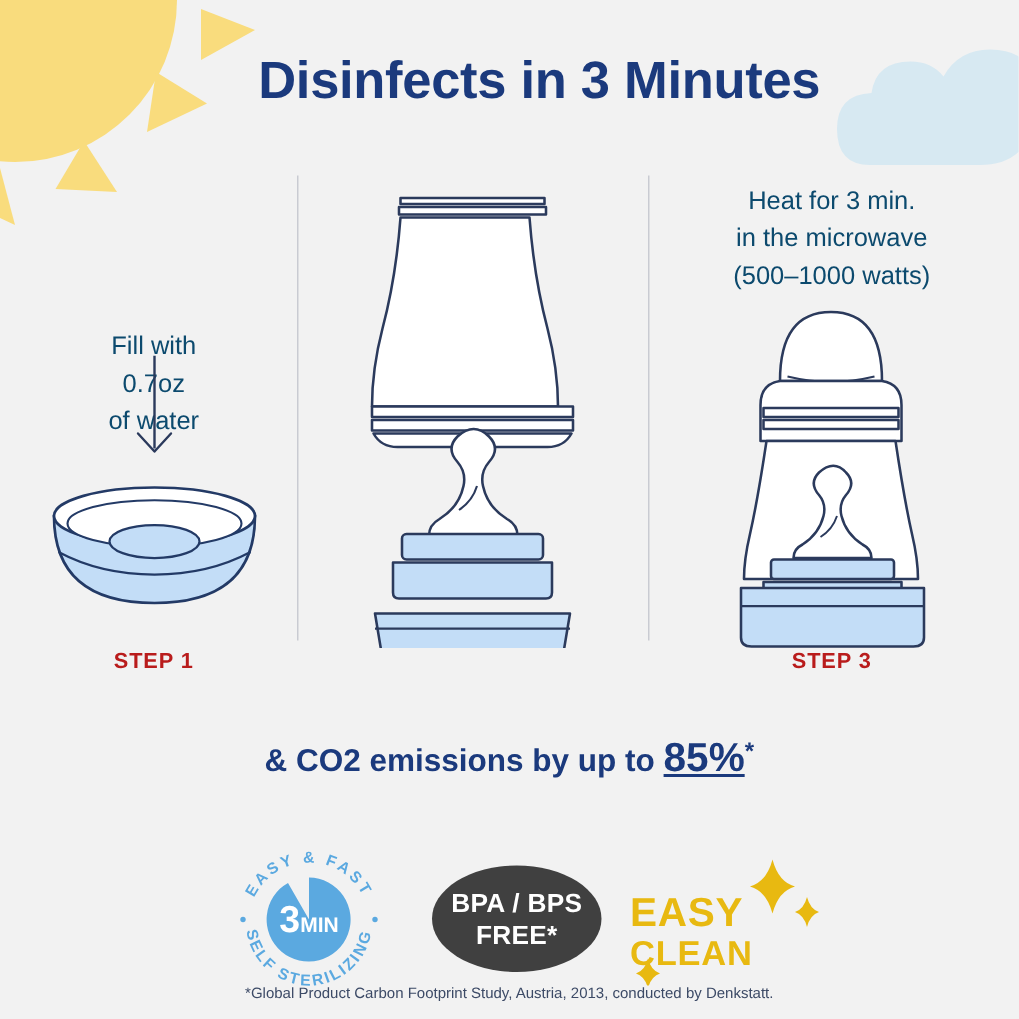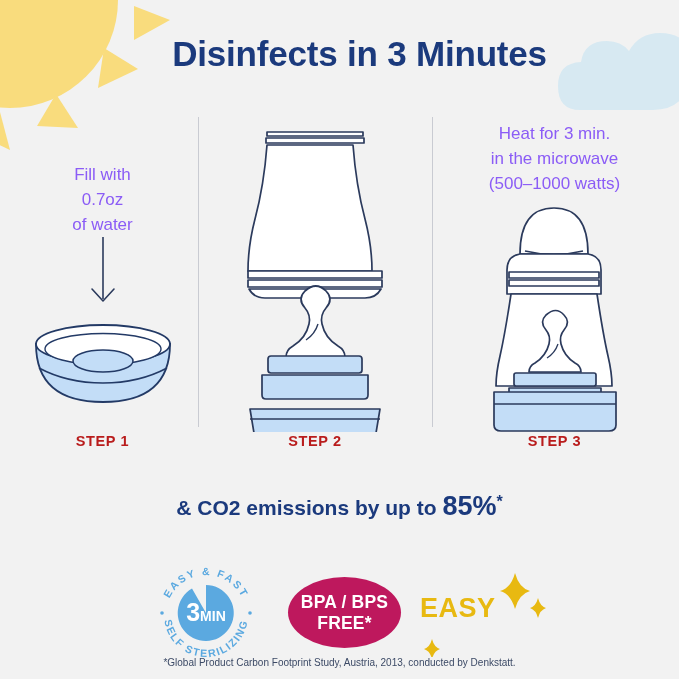--- a/index.html
+++ b/index.html
@@ -69,26 +69,26 @@
   .step-col {
     position: absolute;
     top: 110px;
     height: 345px;
   }
   .col1 { left: 10px;  width: 185px; }
   .col2 { left: 200px; width: 230px; }
   .col3 { left: 437px; width: 235px; }
 
   .step-caption {
-    color: #8b5cf6;
+    color: #0c4a6e;
     font-size: 17px;
     line-height: 25px;
     text-align: center;
   }
-  .cap1 { margin-top: 52px; }
+  .cap1 { margin-top: 108px; }
   .cap3 { margin-top: 11px; }
 
   .step-label {
     position: absolute;
     bottom: 6px;
     left: 0;
     width: 100%;
     text-align: center;
     font-size: 14.5px;
     font-weight: bold;
@@ -115,20 +115,21 @@
     width: 679px;
     text-align: center;
     color: #1b3a7d;
     font-size: 21px;
     line-height: 29px;
     font-weight: 600;
   }
   .eco .big {
     font-size: 27px;
     font-weight: bold;
+    text-decoration: underline;
   }
   .eco .star { font-size: 16px; vertical-align: super; }
 
   
   .badges {
     position: absolute;
     left: 0;
     top: 565px;
     width: 679px;
     height: 95px;
@@ -140,21 +141,21 @@
     width: 100px;
     height: 92px;
   }
   .badge-bpa {
     position: absolute;
     left: 288px;
     top: 12px;
     width: 113px;
     height: 71px;
     border-radius: 50%;
-    background: #be185d;
+    background: #404040;
     display: flex;
     flex-direction: column;
     align-items: center;
     justify-content: center;
     color: #ffffff;
     font-size: 17.5px;
     font-weight: bold;
     line-height: 21px;
     letter-spacing: 0.2px;
   }
@@ -265,21 +266,20 @@
           </g>
 
           <g>
             <path d="M30 297 h130 l-6 36 q-1 5 -7 5 h-104 q-6 0 -7 -5 z" fill="#c3ddf7"></path>
             <path d="M30 307 h130" stroke-width="1.5"></path>
           </g>
         </g>
       </svg>
     </div>
 
-    <div class="step-label">STEP 2</div>
   </div>
 
   <div class="step-col col3">
     <div class="step-caption cap3">
       <div>Heat for 3 min.</div>
       <div>in the microwave</div>
       <div>(500–1000 watts)</div>
     </div>
 
     <div class="art art3">
@@ -360,19 +360,20 @@
     <div class="badge-easyclean">
       <svg viewBox="0 0 130 88" width="130" height="88" style="position:absolute;left:0;top:0;">
         <g fill="#e8b911">
           <path d="M95 4 q4 15 15 18 q-11 3 -15 18 q-4 -15 -15 -18 q11 -3 15 -18 z"></path>
           <path d="M118 29 q2 8 8 10 q-6 2 -8 10 q-2 -8 -8 -10 q6 -2 8 -10 z"></path>
           <path d="M12 70 q2 8 8 10 q-6 2 -8 10 q-2 -8 -8 -10 q6 -2 8 -10 z"></path>
         </g>
       </svg>
       <div class="ec-text">
         <div class="ec-easy">EASY</div>
+        <div class="ec-clean">CLEAN</div>
       </div>
     </div>
   </div>
 
   <div class="footnote">*Global Product Carbon Footprint Study, Austria, 2013, conducted by Denkstatt.</div>
 
 </div>
 
 </body></html>

